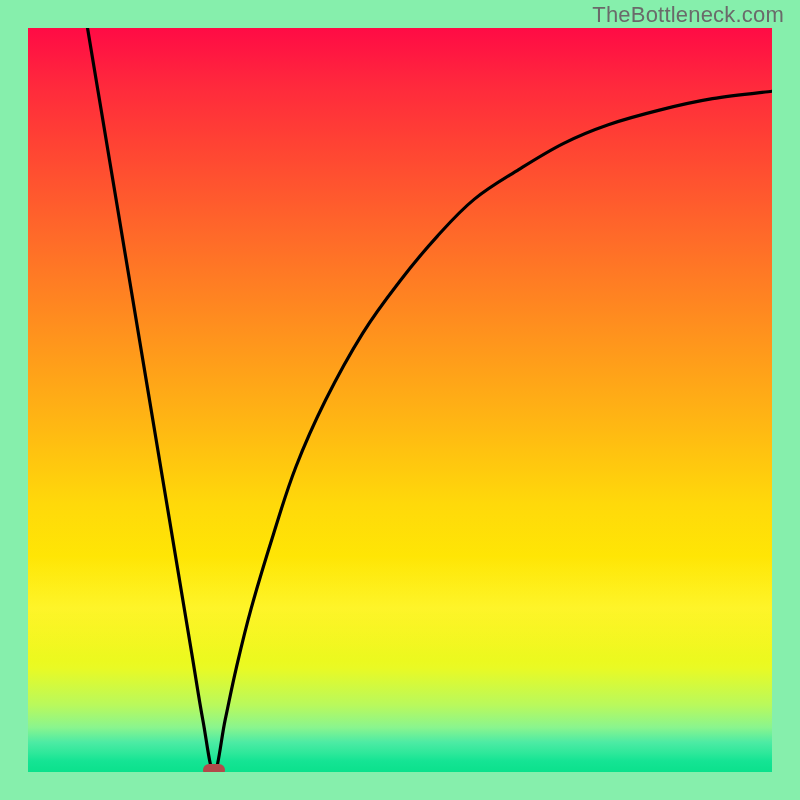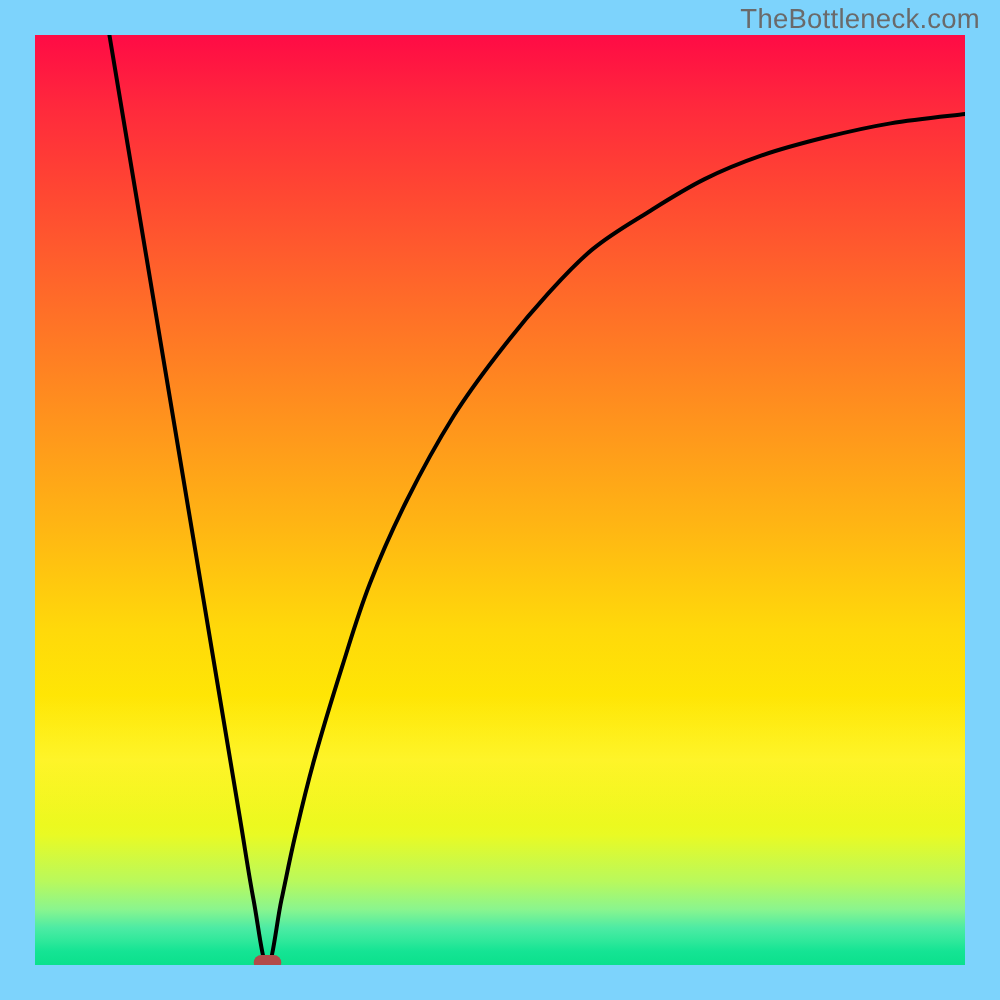--- a/index.html
+++ b/index.html
@@ -7,21 +7,21 @@
     padding: 0;
     width: 800px;
     height: 800px;
     background: #000;
     font-family: Arial, Helvetica, sans-serif;
   }
   .stage {
     position: relative;
     width: 800px;
     height: 800px;
-    background: #7dd3fc;
+    background: #86efac;
   }
   .watermark {
     position: absolute;
     top: 2px;
     right: 16px;
     color: #6a6a6a;
     font-size: 22px;
     font-weight: 400;
     letter-spacing: 0.2px;
     z-index: 5;

